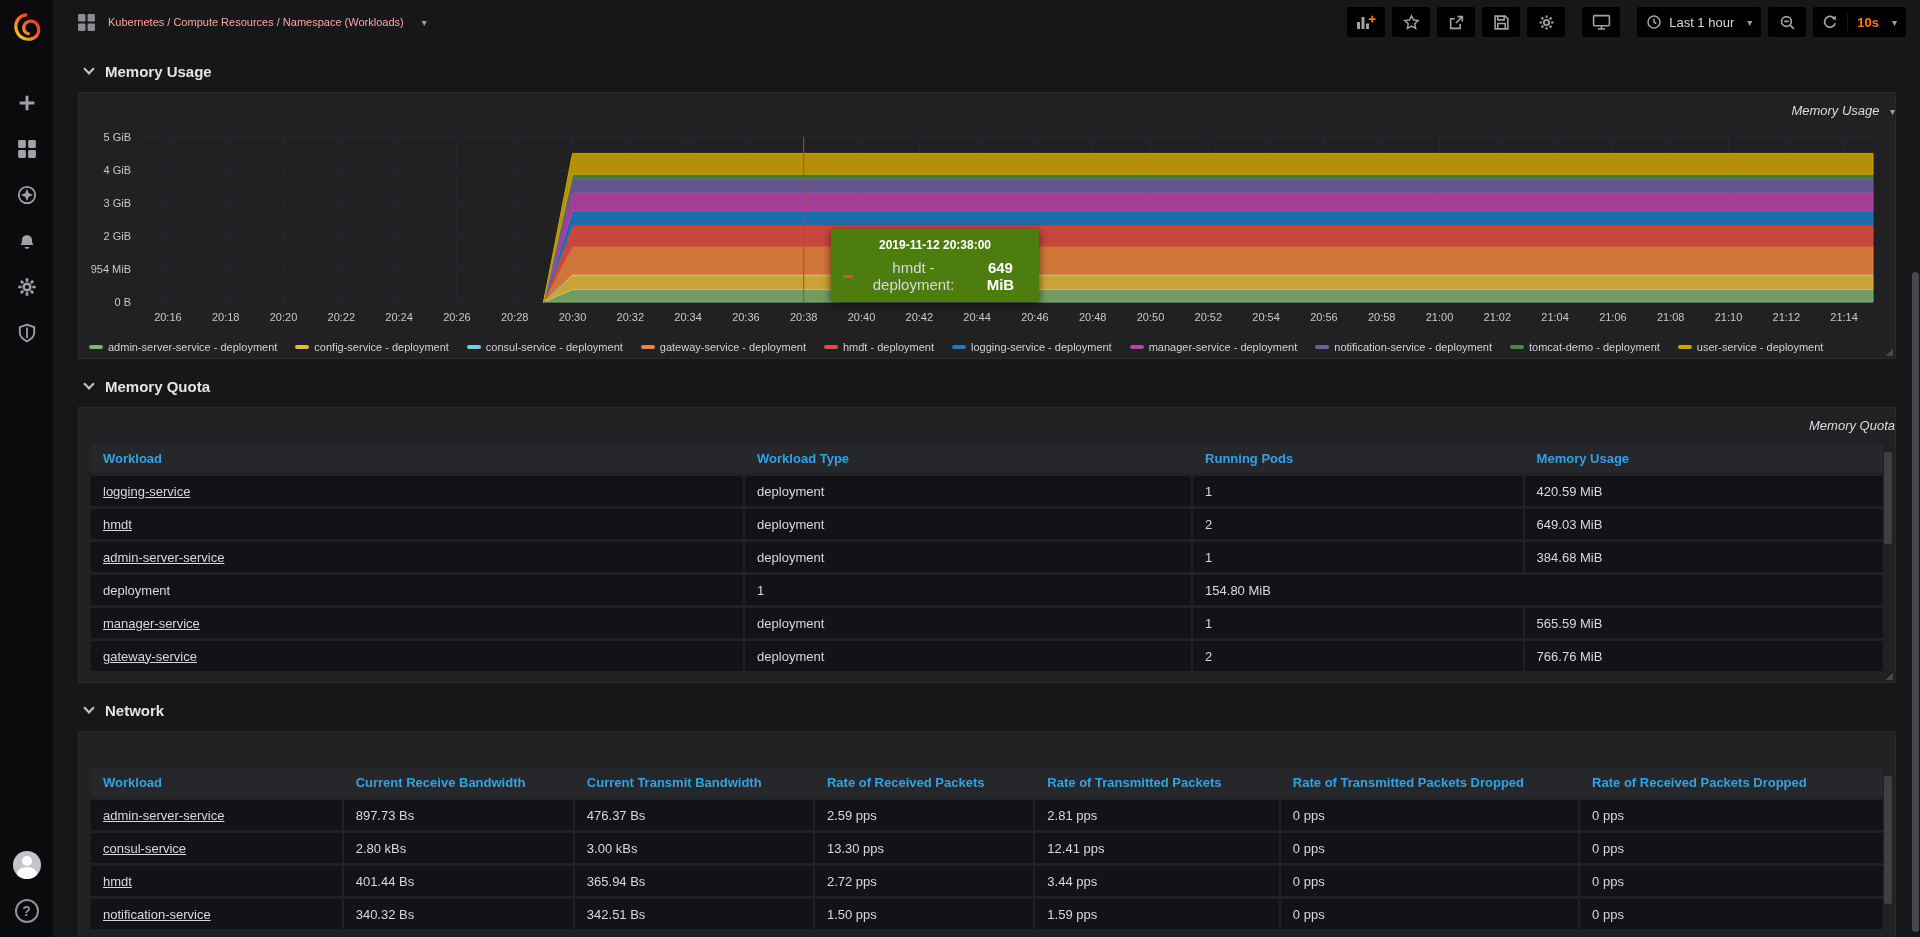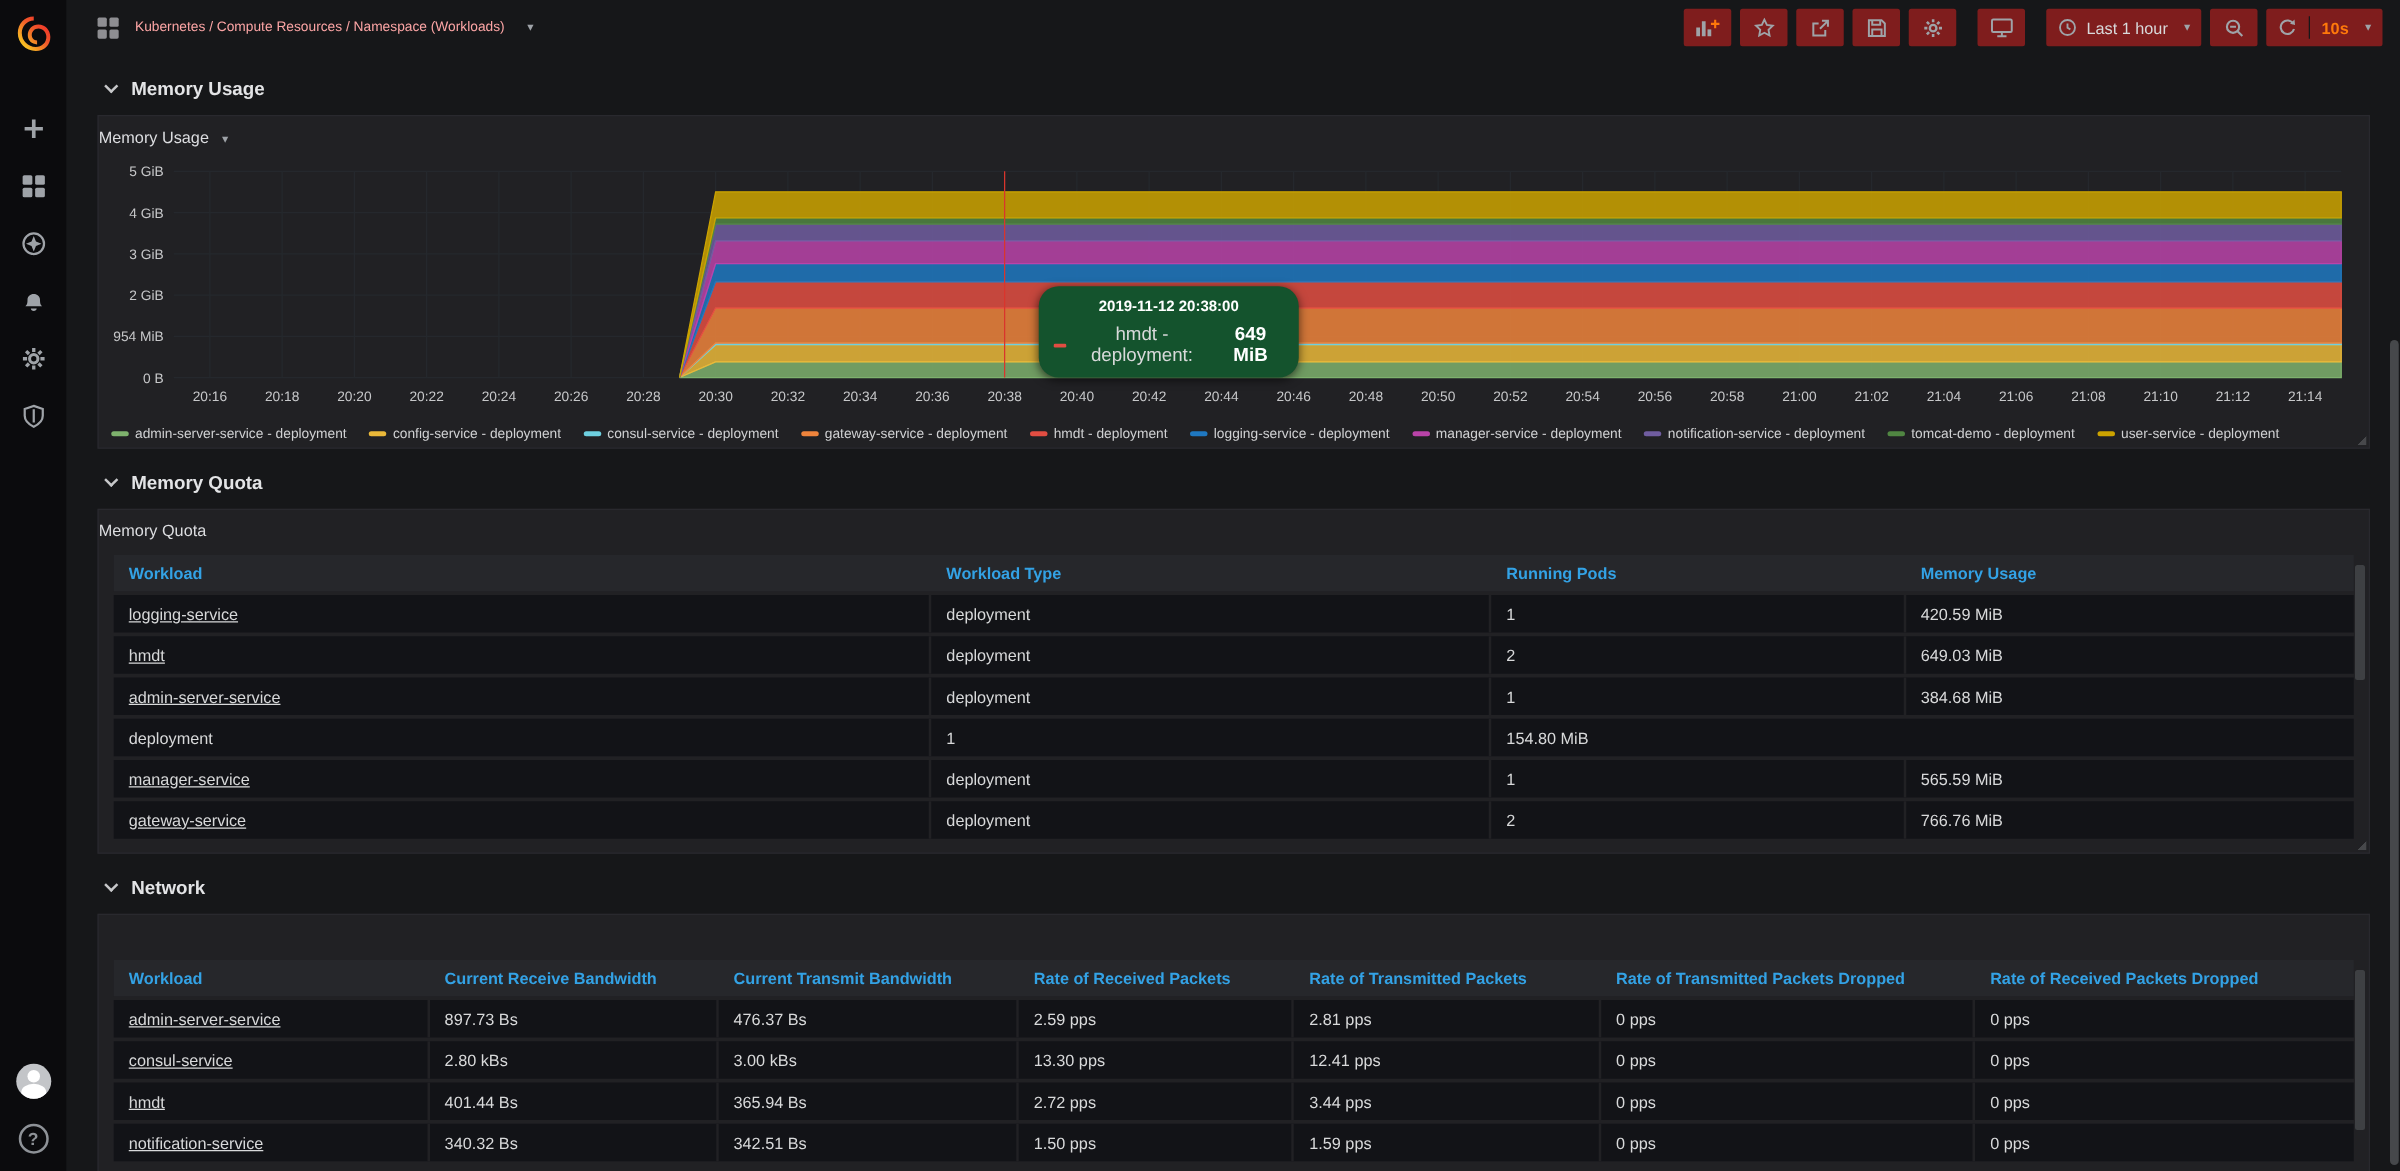--- a/index.html
+++ b/index.html
@@ -21,51 +21,51 @@
   .help-circle { width:24px; height:24px; border-radius:50%; border:2px solid #8e9297; color:#8e9297;
     font-size:14px; font-weight:bold; display:flex; align-items:center; justify-content:center; cursor:pointer; }
 
   
   .main { flex:1; display:flex; flex-direction:column; }
   .navbar { height:44px; display:flex; align-items:center; padding:0 14px 0 24px; flex-shrink:0; }
   .nav-left { display:flex; align-items:center; gap:12px; }
   .nav-title { font-size:11px; color:#fca5a5; cursor:pointer; }
   .caret { font-size:10px; color:#9fa3a8; margin-left:6px; }
   .nav-right { margin-left:auto; display:flex; align-items:center; }
-  .nv-btn { height:30px; min-width:38px; padding:0 9px; background:#7f1d1d; border-radius:2px; margin-left:7px;
+  .nv-btn { height:30px; min-width:38px; padding:0 9px; background:#000000; border-radius:2px; margin-left:7px;
     display:flex; align-items:center; justify-content:center; gap:7px; cursor:pointer; }
   .nv-btn svg { stroke:#9fa3a8; fill:none; stroke-width:1.4; }
   .nv-btn svg .fill { fill:#9fa3a8; stroke:none; }
   .nv-btn svg .orange { fill:#ff780a; stroke:none; }
   .nv-gap { width:10px; }
   .nv-label { font-size:13px; color:#d8d9da; }
   .nv-divider { width:1px; height:18px; background:#161719; margin:0 2px; }
   .refresh-val { font-size:13px; color:#ff780a; font-weight:600; }
 
   
   .content { position:relative; flex:1; }
   .section-header { display:flex; align-items:center; gap:12px; margin:14px 24px 0 32px; height:26px; cursor:pointer; }
   .section-header .chev { width:8px; height:8px; border-left:2px solid #c7c8ca; border-bottom:2px solid #c7c8ca;
     transform:rotate(-45deg); margin-top:-4px; }
   .section-header .lbl { font-size:15px; font-weight:bold; color:#e3e4e6; }
 
   .panel { position:relative; background:#212124; border:1px solid #29292e; margin:8px 24px 0 25px; }
-  .panel-title-wrap { position:absolute; top:8px; left:0; width:100%; text-align:left; z-index:2; cursor:pointer; }
+  .panel-title-wrap { position:absolute; top:8px; left:0; width:100%; text-align:right; z-index:2; cursor:pointer;font-style:italic; }
   .panel-title { font-size:13px; font-weight:500; color:#dcdde0; }
   .resize-corner { position:absolute; right:2px; bottom:2px; width:8px; height:8px;
     background:linear-gradient(135deg, transparent 55%, #47484b 55%); }
 
   
   .chart-panel { height:267px; }
   #chart-svg { position:absolute; left:0; top:0; }
   .legend { position:absolute; left:10px; bottom:5px; display:flex; gap:18px; font-size:11px; color:#d0d1d3; white-space:nowrap; }
   .lg-item { display:flex; align-items:center; gap:5px; cursor:pointer; }
   .lg-dash { width:14px; height:4px; border-radius:2px; display:inline-block; }
 
-  .gtooltip { position:absolute; left:752px; top:136px; width:208px; background:#14532d; border-radius:16px;
+  .gtooltip { position:absolute; left:752px; top:136px; width:208px; background:#4d7c0f; border-radius:4px;
     padding:9px 12px; z-index:5; box-shadow:0 2px 8px rgba(0,0,0,.6); }
   .gtooltip .tt-time { text-align:center; font-size:12px; font-weight:bold; color:#fff; margin-bottom:7px; }
   .tt-row { display:flex; align-items:center; gap:0; font-size:15px; color:#d8d9da;text-align:center; }
   .tt-dash { width:11px; height:3px; border-radius:1px; }
   .tt-val { margin-left:auto; font-weight:bold; color:#fff; }
 
   
   .table-panel { padding:0 12px 10px; }
   .mq-panel { height:276px; }
   .net-panel { height:230px; }

